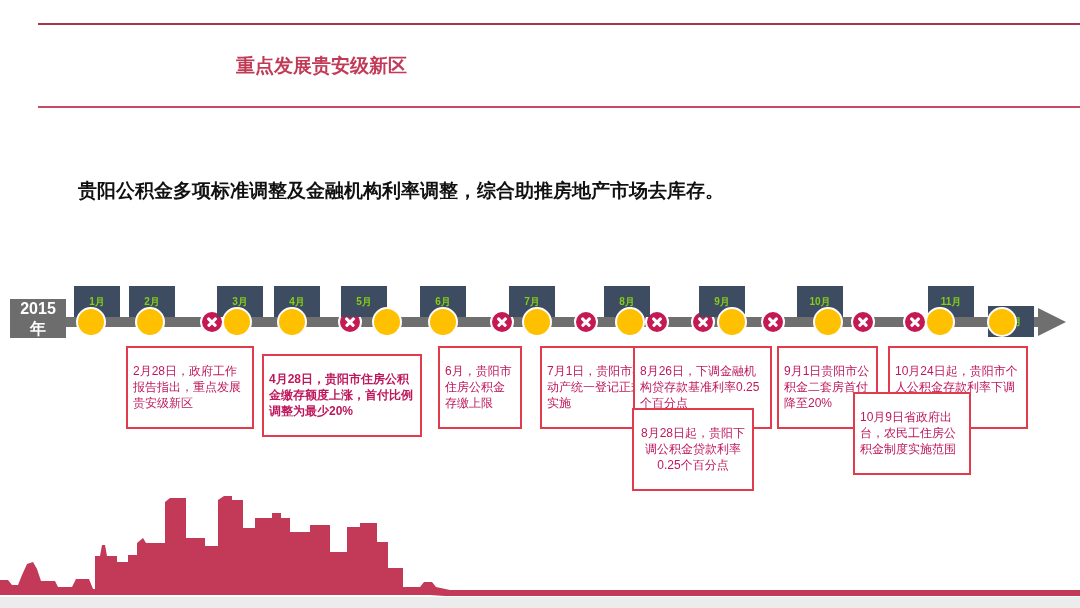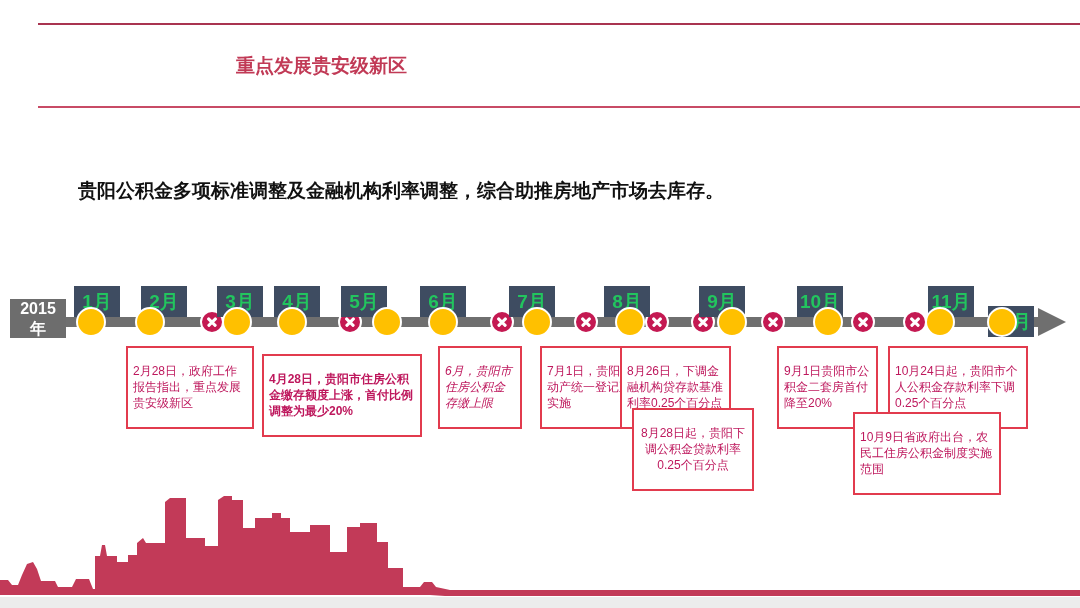--- a/index.html
+++ b/index.html
@@ -16,22 +16,22 @@
   
   .headline{position:absolute;left:78px;top:178px;width:940px;font-size:19px;font-weight:bold;color:#111;}
   
   .tl-bar{position:absolute;left:56px;top:317px;width:986px;height:10px;background:#6F6F6F;}
   .tl-arrow{position:absolute;left:1038px;top:308px;width:0;height:0;
             border-top:14px solid transparent;border-bottom:14px solid transparent;
             border-left:28px solid #6F6F6F;}
   .year-box{position:absolute;left:10px;top:299px;width:56px;height:39px;background:#6D6D6D;
             color:#fff;font-weight:bold;font-size:16px;line-height:1.2;
             display:flex;flex-direction:column;align-items:center;justify-content:center;z-index:3;}
-  .month-label{position:absolute;top:286px;width:46px;height:31px;background:#3E4C61;color:#22c55e;
-               font-size:19px;font-weight:bold;display:flex;align-items:center;justify-content:center;
+  .month-label{position:absolute;top:286px;width:46px;height:31px;background:#3E4C61;color:#84cc16;
+               font-size:10px;font-weight:bold;display:flex;align-items:center;justify-content:center;
                transform:translateX(-50%);z-index:2;}
   .dot{position:absolute;top:322px;width:30px;height:30px;border-radius:50%;background:#FFC000;
        border:2px solid #fff;box-sizing:border-box;transform:translate(-50%,-50%);z-index:2;}
   .xmark{position:absolute;top:322px;width:24px;height:24px;border-radius:50%;background:#C41952;
          border:2px solid #fff;box-sizing:border-box;transform:translate(-50%,-50%);z-index:1;}
   .xmark::before,.xmark::after{content:"";position:absolute;left:50%;top:50%;width:12px;height:2.6px;
          background:#fff;border-radius:1px;}
   .xmark::before{transform:translate(-50%,-50%) rotate(45deg);}
   .xmark::after{transform:translate(-50%,-50%) rotate(-45deg);}
   
@@ -54,21 +54,21 @@
   <div>
     <div class="tl-bar"></div>
     <div class="tl-arrow"></div>
     <div class="year-box">
       <span>2015</span>
       <span>年</span>
     </div>
     <div id="tl-items">
         <div class="month-label" style="left: 97px;">1月</div>
         <div class="dot" style="left: 91px;"></div>
-        <div class="month-label" style="left: 164px;">2月</div>
+        <div class="month-label" style="left: 152px;">2月</div>
         <div class="dot" style="left: 150px;"></div>
         <div class="month-label" style="left: 240px;">3月</div>
         <div class="dot" style="left: 237px;"></div>
         <div class="month-label" style="left: 297px;">4月</div>
         <div class="dot" style="left: 292px;"></div>
         <div class="month-label" style="left: 364px;">5月</div>
         <div class="dot" style="left: 387px;"></div>
         <div class="month-label" style="left: 443px; text-align: right;">6月</div>
         <div class="dot" style="left: 443px;"></div>
         <div class="month-label" style="left: 532px;">7月</div>
@@ -91,27 +91,27 @@
         <div class="xmark" style="left: 703px;"></div>
         <div class="xmark" style="left: 773px;"></div>
         <div class="xmark" style="left: 863px;"></div>
         <div class="xmark" style="left: 915px;"></div>
       </div>
   </div>
 
   <div id="event-boxes">
       <div class="event-box" style="left: 126px; width: 128px; top: 346px;">2月28日，政府工作报告指出，重点发展贵安级新区</div>
       <div class="event-box" style="left: 262px; width: 160px; top: 354px; font-weight: bold;">4月28日，贵阳市住房公积金缴存额度上涨，首付比例调整为最少20%</div>
-      <div class="event-box" style="left: 438px; width: 84px; top: 346px; font-style: italic;">6月，贵阳市住房公积金存缴上限</div>
+      <div class="event-box" style="left: 438px; width: 84px; top: 346px;">6月，贵阳市住房公积金存缴上限</div>
       <div class="event-box" style="left: 540px; width: 116px; top: 346px;">7月1日，贵阳市不动产统一登记正式实施</div>
-      <div class="event-box" style="left: 620px; width: 111px; top: 346px;">8月26日，下调金融机构贷存款基准利率0.25个百分点</div>
+      <div class="event-box" style="left: 633px; width: 139px; top: 346px;">8月26日，下调金融机构贷存款基准利率0.25个百分点</div>
       <div class="event-box" style="left: 777px; width: 101px; top: 346px;">9月1日贵阳市公积金二套房首付降至20%</div>
       <div class="event-box" style="left: 888px; width: 140px; top: 346px;">10月24日起，贵阳市个人公积金存款利率下调0.25个百分点</div>
       <div class="event-box" style="left: 632px; width: 122px; top: 408px; text-align: center;">8月28日起，贵阳下调公积金贷款利率0.25个百分点</div>
-      <div class="event-box" style="left: 853px; width: 148px; top: 412px;">10月9日省政府出台，农民工住房公积金制度实施范围</div>
+      <div class="event-box" style="left: 853px; width: 118px; top: 392px;">10月9日省政府出台，农民工住房公积金制度实施范围</div>
     </div>
 
   <svg class="skyline" viewBox="0 0 1080 120" preserveAspectRatio="none">
     <polygon fill="#C23A58" points="
       0,104 0,92 8,92 12,97 18,97 22,87 27,76 33,74 37,81 41,93 55,93 58,99 72,99
       76,91 89,91 93,101 95,101 95,68 100,68 102,57 105,57 107,68 117,68 117,74
       128,74 128,67 137,67 137,55 143,50 146,55 165,55 165,14 170,10 186,10 186,50
       205,50 205,58 218,58 218,12 224,8 232,8 232,12 243,12 243,40 255,40 255,30
       272,30 272,25 281,25 281,30 290,30 290,44 310,44 310,37 330,37 330,64 347,64
       347,39 360,39 360,35 377,35 377,54 388,54 388,80 403,80 403,99 420,99 424,94

